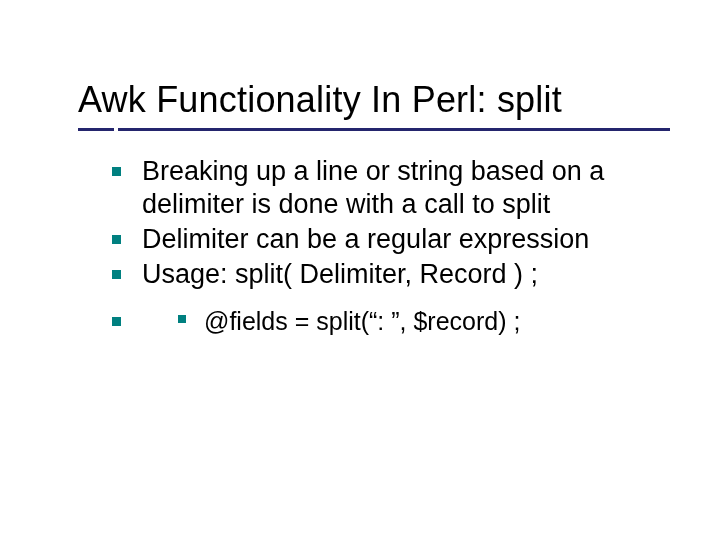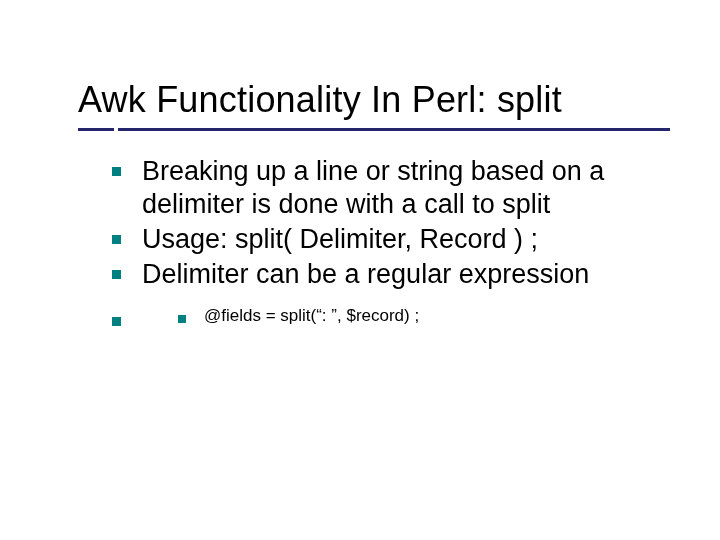--- a/index.html
+++ b/index.html
@@ -72,21 +72,21 @@
     height: 9px;
     background: #008080;
   }
   .lvl2 {
     margin-top: 14px;
     margin-left: 32px;
   }
   .lvl2 > li {
     position: relative;
     padding-left: 30px;
-    font-size: 17px;
+    font-size: 25px;
     line-height: 1.28;
     margin-bottom: 4px;
   }
   .lvl2 > li::before {
     content: "";
     position: absolute;
     left: 4px;
     top: 10px;
     width: 8px;
     height: 8px;
@@ -100,22 +100,22 @@
 
   <div class="title-wrap">
     <div class="title">Awk Functionality In Perl: split</div>
   </div>
   <div class="accent short"></div>
   <div class="accent long"></div>
 
   <div class="body">
     <ul class="lvl1">
       <li><span>Breaking up a line or string based on a delimiter is done with a call to split</span></li>
+      <li><span>Delimiter can be a regular expression</span></li>
       <li><span>Usage: split( Delimiter, Record ) ;</span></li>
-      <li><span>Delimiter can be a regular expression</span></li>
       <li>
         <ul class="lvl2">
           <li><span>@fields = split(“: ”, $record) ;</span></li>
         </ul>
       </li>
     </ul>
   </div>
 
 </div>
 

